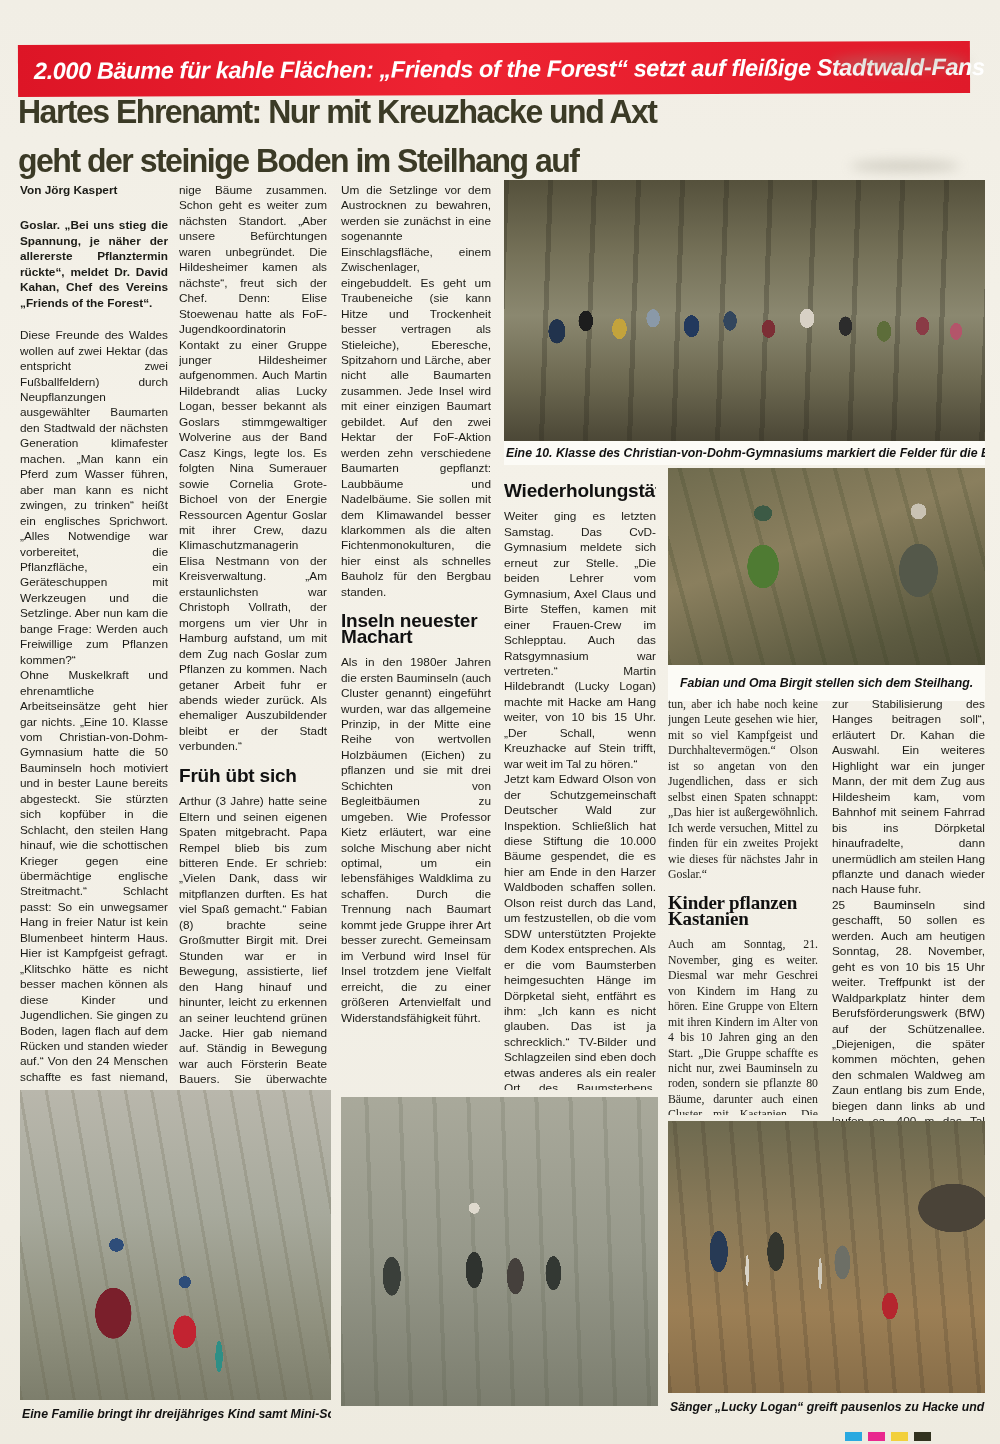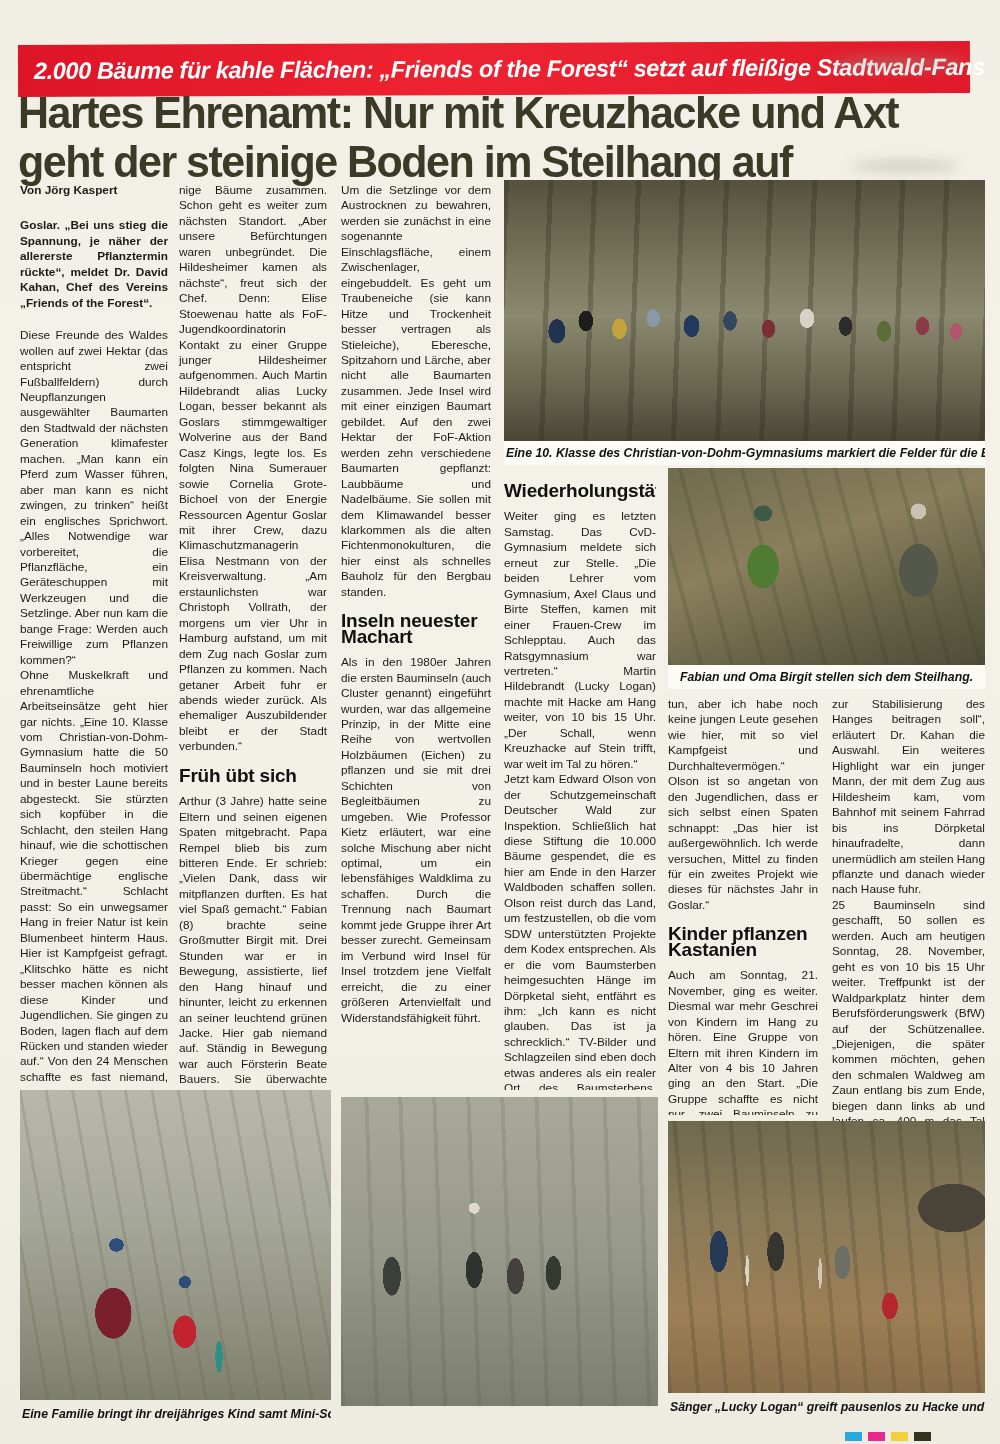--- a/index.html
+++ b/index.html
@@ -13,21 +13,21 @@
     background:linear-gradient(90deg,#dd1526 0%,#ee2332 45%,#e01a2a 100%);
     display:flex;align-items:center;padding-left:16px;box-sizing:border-box;
     transform:rotate(-0.25deg);
   }
   .kicker-banner span{
     color:#fff;font-weight:bold;font-style:italic;font-size:23.5px;letter-spacing:-0.4px;
     white-space:nowrap;
   }
   .headline{
     position:absolute;left:18px;top:88px;width:970px;margin:0;
-    color:#3b3a26;font-weight:bold;font-size:43px;line-height:49px;letter-spacing:-1.5px;
+    color:#3b3a26;font-weight:bold;font-size:32px;line-height:49px;letter-spacing:-1.5px;
   }
   .headline .hl-line{display:block;transform:scaleY(1.04);}
   .col{
     position:absolute;overflow:hidden;
     font-size:11.8px;line-height:15.45px;text-align:justify;
   }
   .col p{margin:0;}
   .col p + p{margin-top:0;}
   .byline{font-weight:bold;margin:0 0 20px 0 !important;text-align:left;}
   .lead{font-weight:bold;margin:0 0 17px 0 !important;}
@@ -150,26 +150,26 @@
     <span>Eine 10. Klasse des Christian-von-Dohm-Gymnasiums markiert die Felder für die Bauminseln.</span>
   </div>
 
   <div class="col" style="left:504px;top:470px;width:152px;height:620px;">
     <h3 class="subhead">Wiederholungstäter</h3>
     <p>Weiter ging es letzten Samstag. Das CvD-Gymnasium meldete sich erneut zur Stelle. „Die beiden Lehrer vom Gymnasium, Axel Claus und Birte Steffen, kamen mit einer Frauen-Crew im Schlepptau. Auch das Ratsgymnasium war vertreten.“ Martin Hildebrandt (Lucky Logan) machte mit Hacke am Hang weiter, von 10 bis 15 Uhr. „Der Schall, wenn Kreuzhacke auf Stein trifft, war weit im Tal zu hören.“</p>
     <p>Jetzt kam Edward Olson von der Schutzgemeinschaft Deutscher Wald zur Inspektion. Schließlich hat diese Stiftung die 10.000 Bäume gespendet, die es hier am Ende in den Harzer Waldboden schaffen sollen. Olson reist durch das Land, um festzustellen, ob die vom SDW unterstützten Projekte dem Kodex entsprechen. Als er die vom Baumsterben heimgesuchten Hänge im Dörpketal sieht, entfährt es ihm: „Ich kann es nicht glauben. Das ist ja schrecklich.“ TV-Bilder und Schlagzeilen sind eben doch etwas anderes als ein realer Ort des Baumsterbens. Seine Begeisterung für die Pflanzer war dementsprechend riesig: „Ich habe tagein, tagaus mit Pflanzern zu</p>
   </div>
 
   <div class="photo photo-fabian-birgit" style="left:668px;top:468px;width:317px;height:197px;"></div>
-  <div class="caption" style="left:668px;top:665px;width:317px;height:24px;padding-left:12px;">
+  <div class="caption" style="left:668px;top:665px;width:317px;height:36px;padding-left:12px;">
     <span>Fabian und Oma Birgit stellen sich dem Steilhang.</span>
     <span class="credit">Fotos: Privat</span>
   </div>
 
-  <div class="col" style="left:668px;top:697px;width:150px;height:418px;">
+  <div class="col" style="left:668px;top:697px;width:150px;height:418px;font-family:Liberation Serif, serif;">
     <p>tun, aber ich habe noch keine jungen Leute gesehen wie hier, mit so viel Kampfgeist und Durchhaltevermögen.“ Olson ist so angetan von den Jugendlichen, dass er sich selbst einen Spaten schnappt: „Das hier ist außergewöhnlich. Ich werde versuchen, Mittel zu finden für ein zweites Projekt wie dieses für nächstes Jahr in Goslar.“</p>
     <h3 class="subhead">Kinder pflanzen Kastanien</h3>
     <p>Auch am Sonntag, 21. November, ging es weiter. Diesmal war mehr Geschrei von Kindern im Hang zu hören. Eine Gruppe von Eltern mit ihren Kindern im Alter von 4 bis 10 Jahren ging an den Start. „Die Gruppe schaffte es nicht nur, zwei Bauminseln zu roden, sondern sie pflanzte 80 Bäume, darunter auch einen Cluster mit Kastanien. Die Kastanie, eine einheimische Baumart, wird am unteren Hang des Tals angepflanzt, wo sie besser geschützt ist. Die Kastanie ist ein wärme- und trockenheitsverträglicher Baum, der mit seinen horizontalen und vertikalen Wurzeln</p>
   </div>
 
   <div class="col" style="left:832px;top:697px;width:153px;height:425px;">
     <p>zur Stabilisierung des Hanges beitragen soll“, erläutert Dr. Kahan die Auswahl. Ein weiteres Highlight war ein junger Mann, der mit dem Zug aus Hildesheim kam, vom Bahnhof mit seinem Fahrrad bis ins Dörpketal hinaufradelte, dann unermüdlich am steilen Hang pflanzte und danach wieder nach Hause fuhr.</p>
     <p>25 Bauminseln sind geschafft, 50 sollen es werden. Auch am heutigen Sonntag, 28. November, geht es von 10 bis 15 Uhr weiter. Treffpunkt ist der Waldparkplatz hinter dem Berufsförderungswerk (BfW) auf der Schützenallee. „Diejenigen, die später kommen möchten, gehen den schmalen Waldweg am Zaun entlang bis zum Ende, biegen dann links ab und laufen ca. 400 m das Tal hinauf. Wenn man das Schlagen von schweren Äxten hört, weiß man, dass die Pflanzer in der Nähe sind.“</p>
 
   </div>

